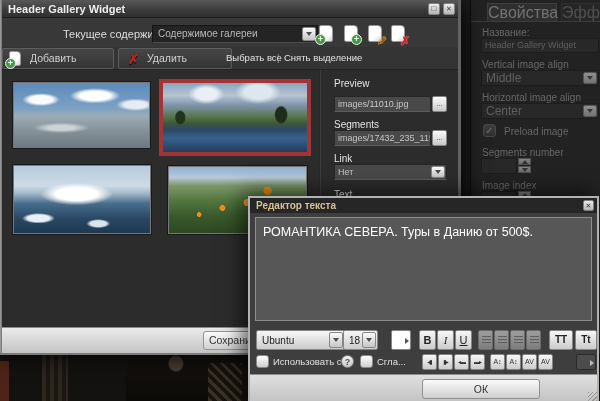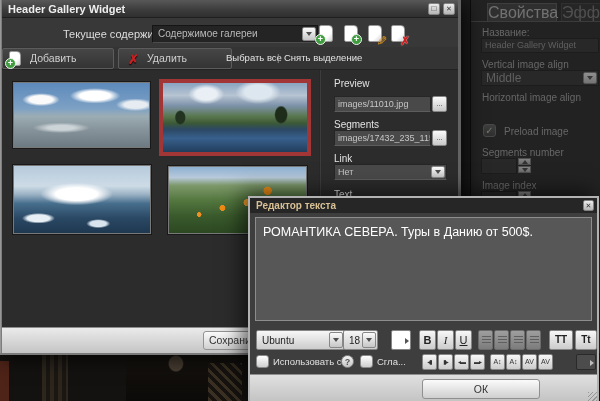--- a/index.html
+++ b/index.html
@@ -223,20 +223,26 @@
       <div class="plabel" style="top:27px">Название:</div>
       <div class="pinput" style="top:38px;width:118px;height:15px">Header Gallery Widget</div>
       <div class="plabel" style="top:59px">Vertical image align</div>
       <div class="pdd" style="top:70px">
         <span>Middle</span>
         <span class="ab">
             <i class="arr"></i>
           </span>
       </div>
       <div class="plabel" style="top:92px">Horizontal image align</div>
+      <div class="pdd" style="top:103px">
+        <span>Center</span>
+        <span class="ab">
+            <i class="arr"></i>
+          </span>
+      </div>
       <div class="pcheck" style="top:124px"></div>
       <div class="plabel" style="left:33px;top:126px">Preload image</div>
       <div class="plabel" style="top:147px">Segments number</div>
       <div class="pinput" style="top:158px;width:36px;height:16px"></div>
       <div class="spin" style="left:47px;top:158px">
           <span class="up"></span>
           <span class="dn"></span>
         </div>
       <div class="plabel" style="top:180px">Image index</div>
       <div class="pinput" style="top:191px;width:36px;height:16px"></div>

